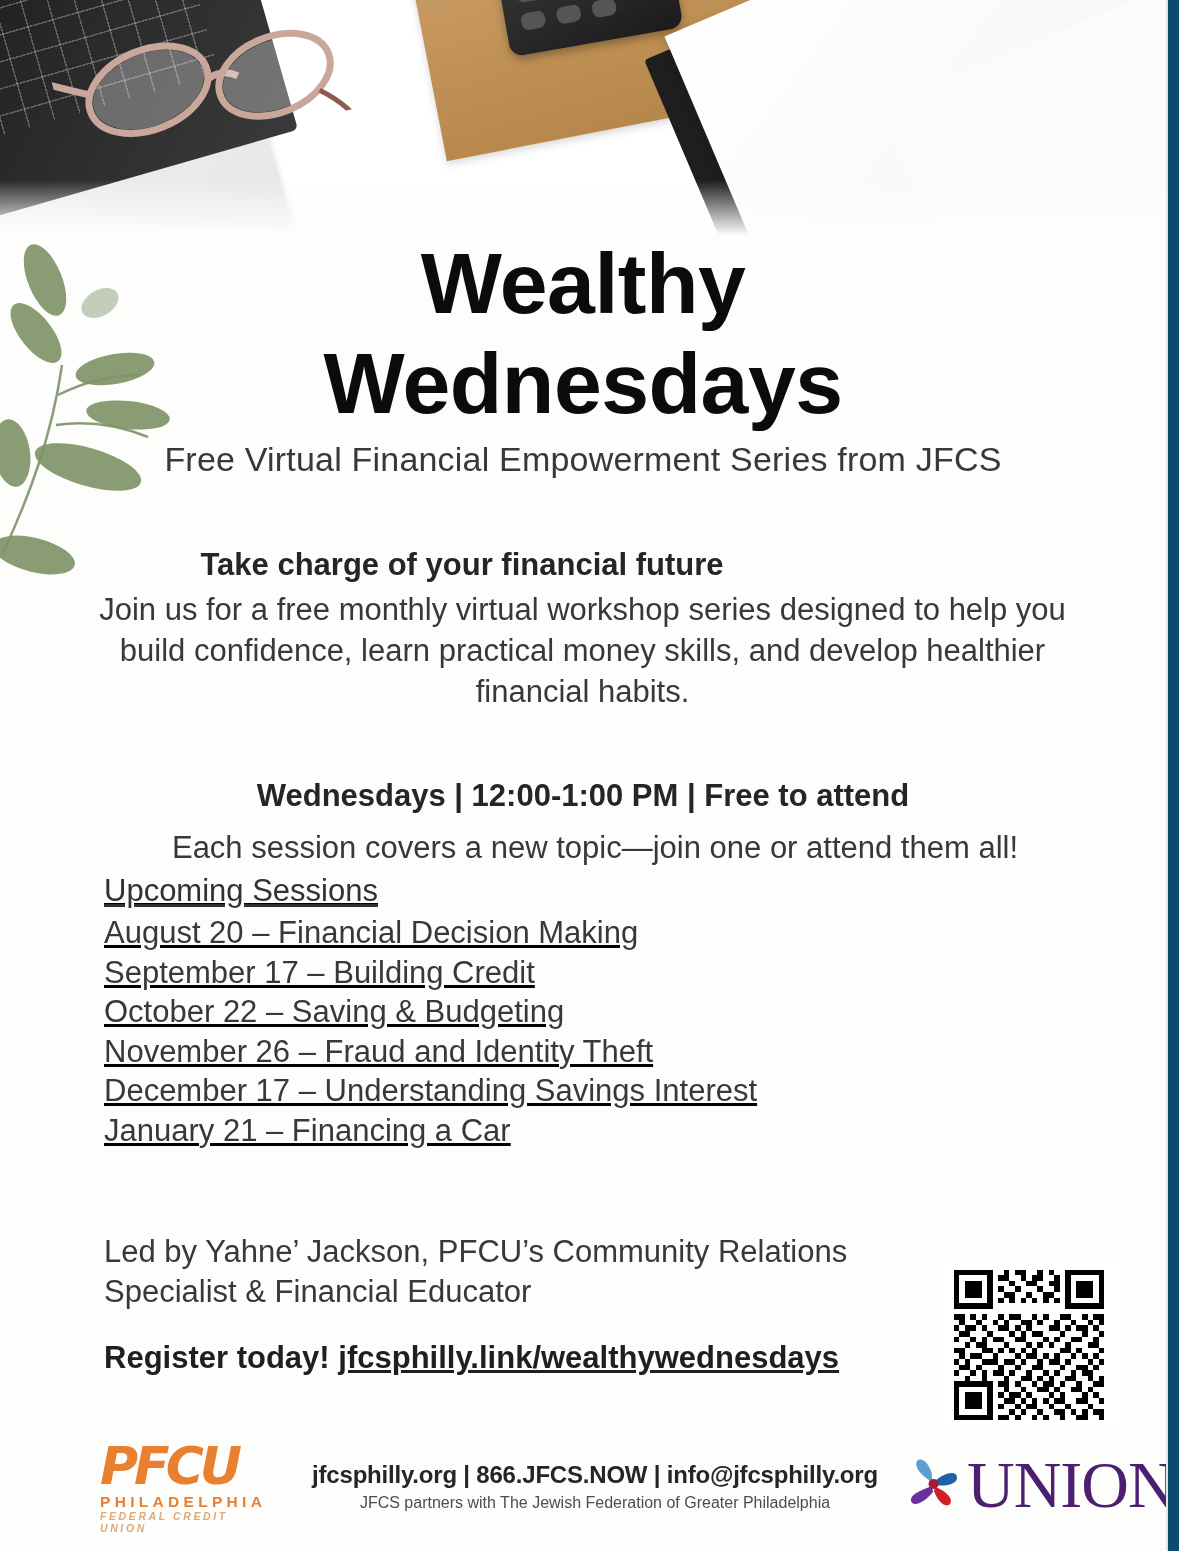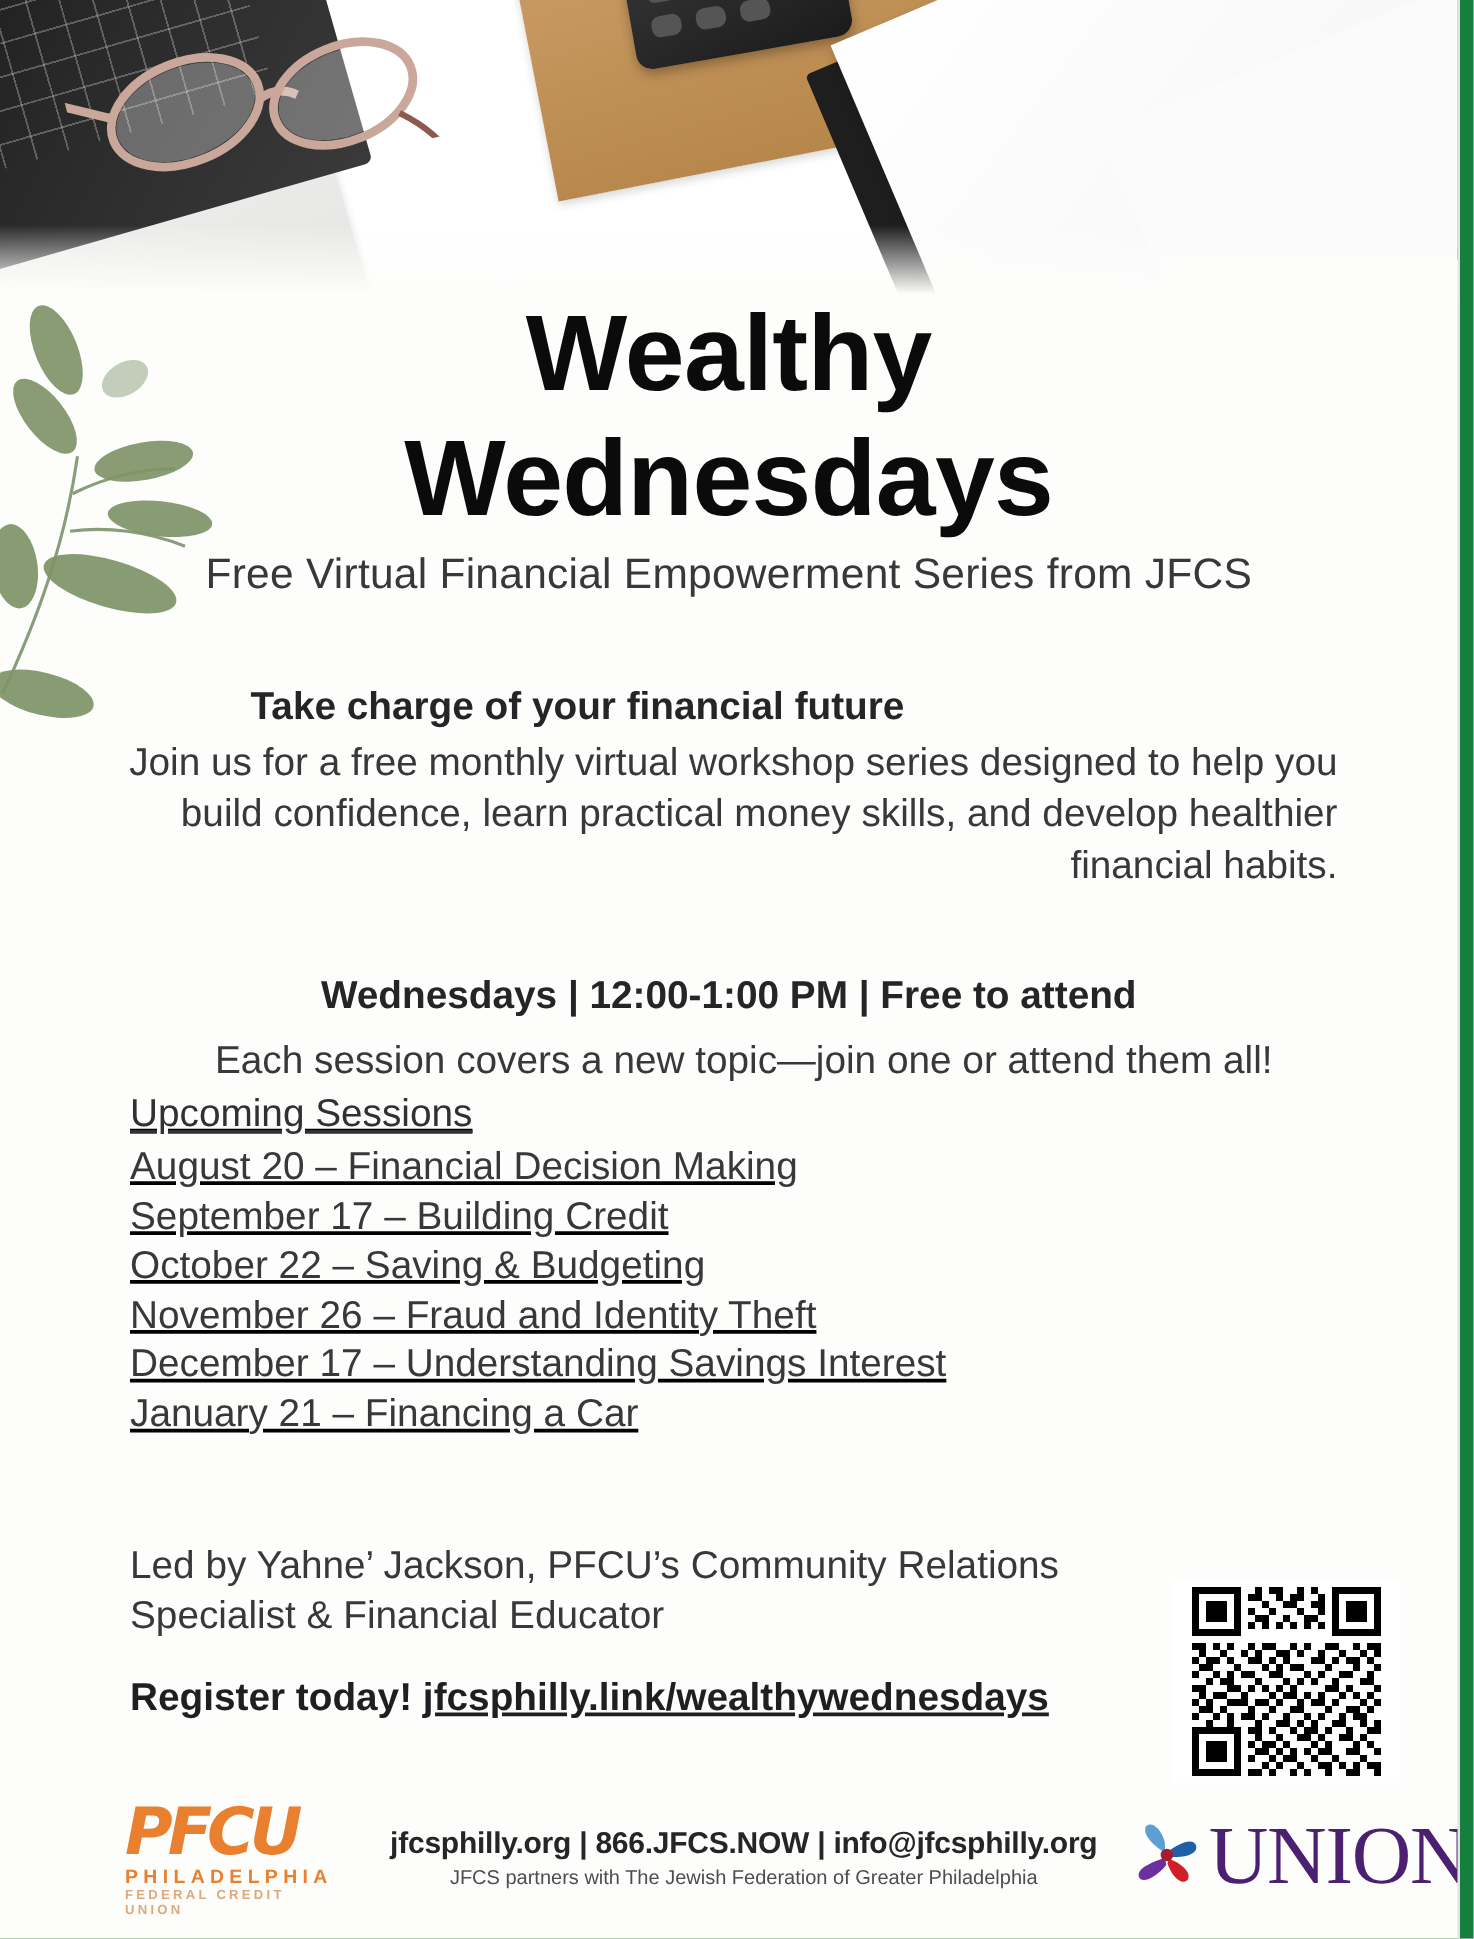--- a/index.html
+++ b/index.html
@@ -9,21 +9,21 @@
     background: #ffffff;
   }
   body {
     font-family: "Liberation Sans", "DejaVu Sans", sans-serif;
   }
   .page {
     position: relative;
     width: 1179px;
     height: 1551px;
     overflow: hidden;
-    background: #15803d;
+    background: #0c4a6e;
   }
   
   .sheet {
     position: absolute;
     left: 0;
     top: 0;
     width: 1166px;
     height: 1551px;
     background: #fdfdfc;
     border-right: 2px solid #e3e3e3;
@@ -151,21 +151,21 @@
 
   .lead-head {
     position: absolute; left: 0; top: 547px; width: 924px;
     text-align: center;
     font-size: 31px;
     font-weight: 700;
     color: #232527;
   }
   .lead-body {
     position: absolute; left: 95px; top: 590px; width: 975px;
-    text-align: right;
+    text-align: center;
     font-size: 31px;
     line-height: 1.32;
     color: #36383a;
   }
 
   .when-head {
     position: absolute; left: 0; top: 778px; width: 1166px;
     text-align: center;
     font-size: 31px;
     font-weight: 700;
@@ -246,20 +246,21 @@
     letter-spacing: 4.3px;
     line-height: 1.1;
   }
   .pfcu-l2 {
     font-size: 10.5px;
     font-weight: 700;
     color: #d99a62;
     letter-spacing: 2.6px;
     line-height: 1.15;
     opacity: .85;
+    font-style: italic;
   }
 
   .contact {
     position: absolute; left: 290px; top: 1461px; width: 610px;
     text-align: center;
   }
   .contact-line {
     font-size: 24px;
     font-weight: 700;
     color: #232527;

